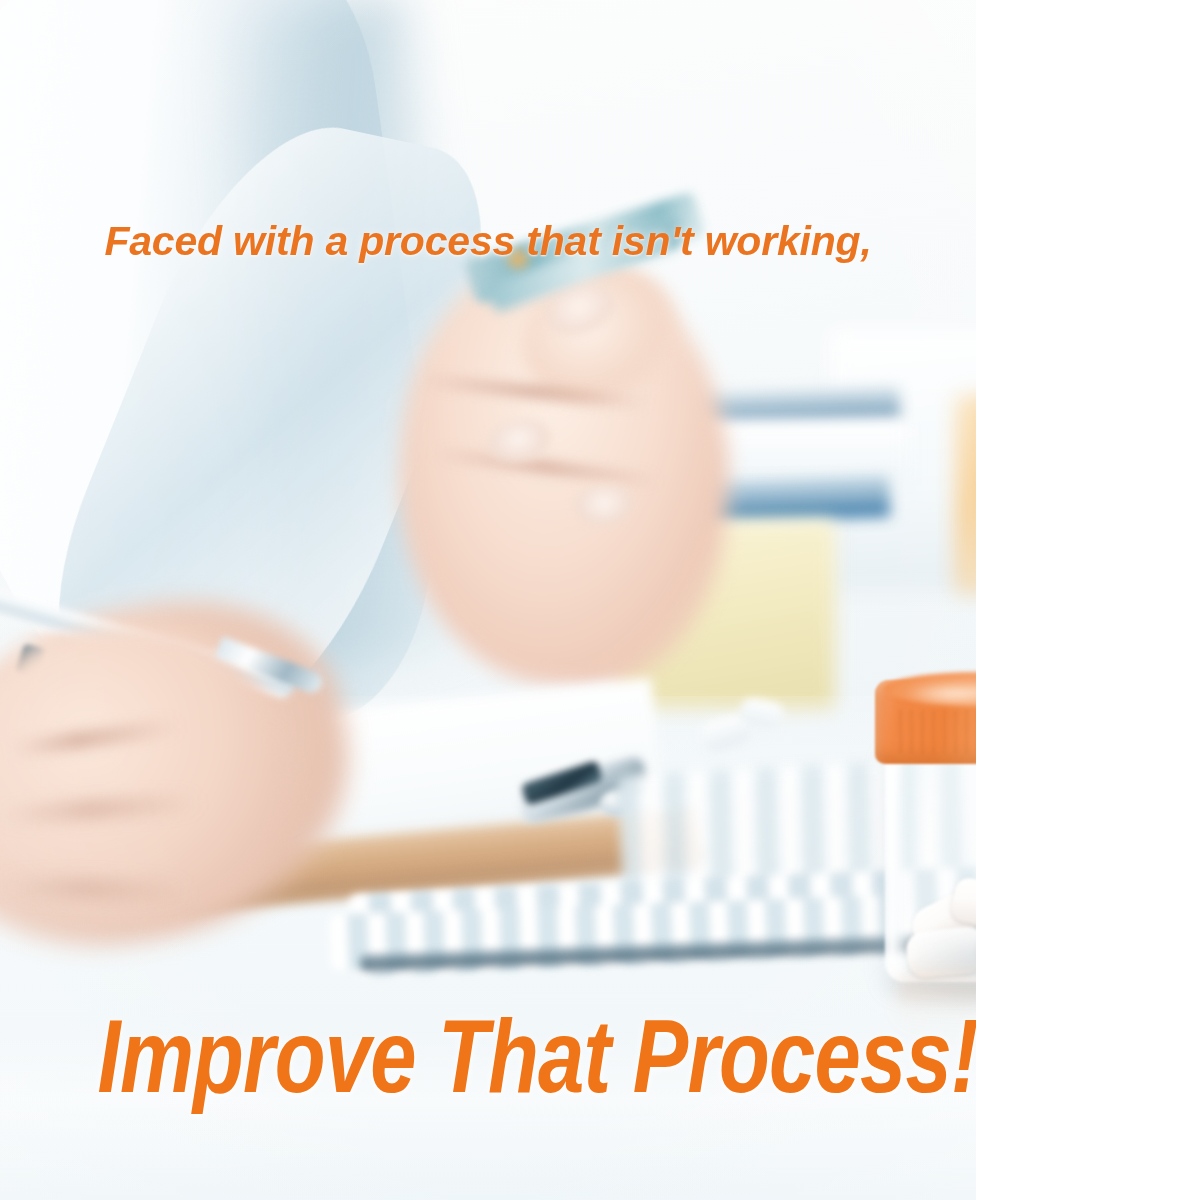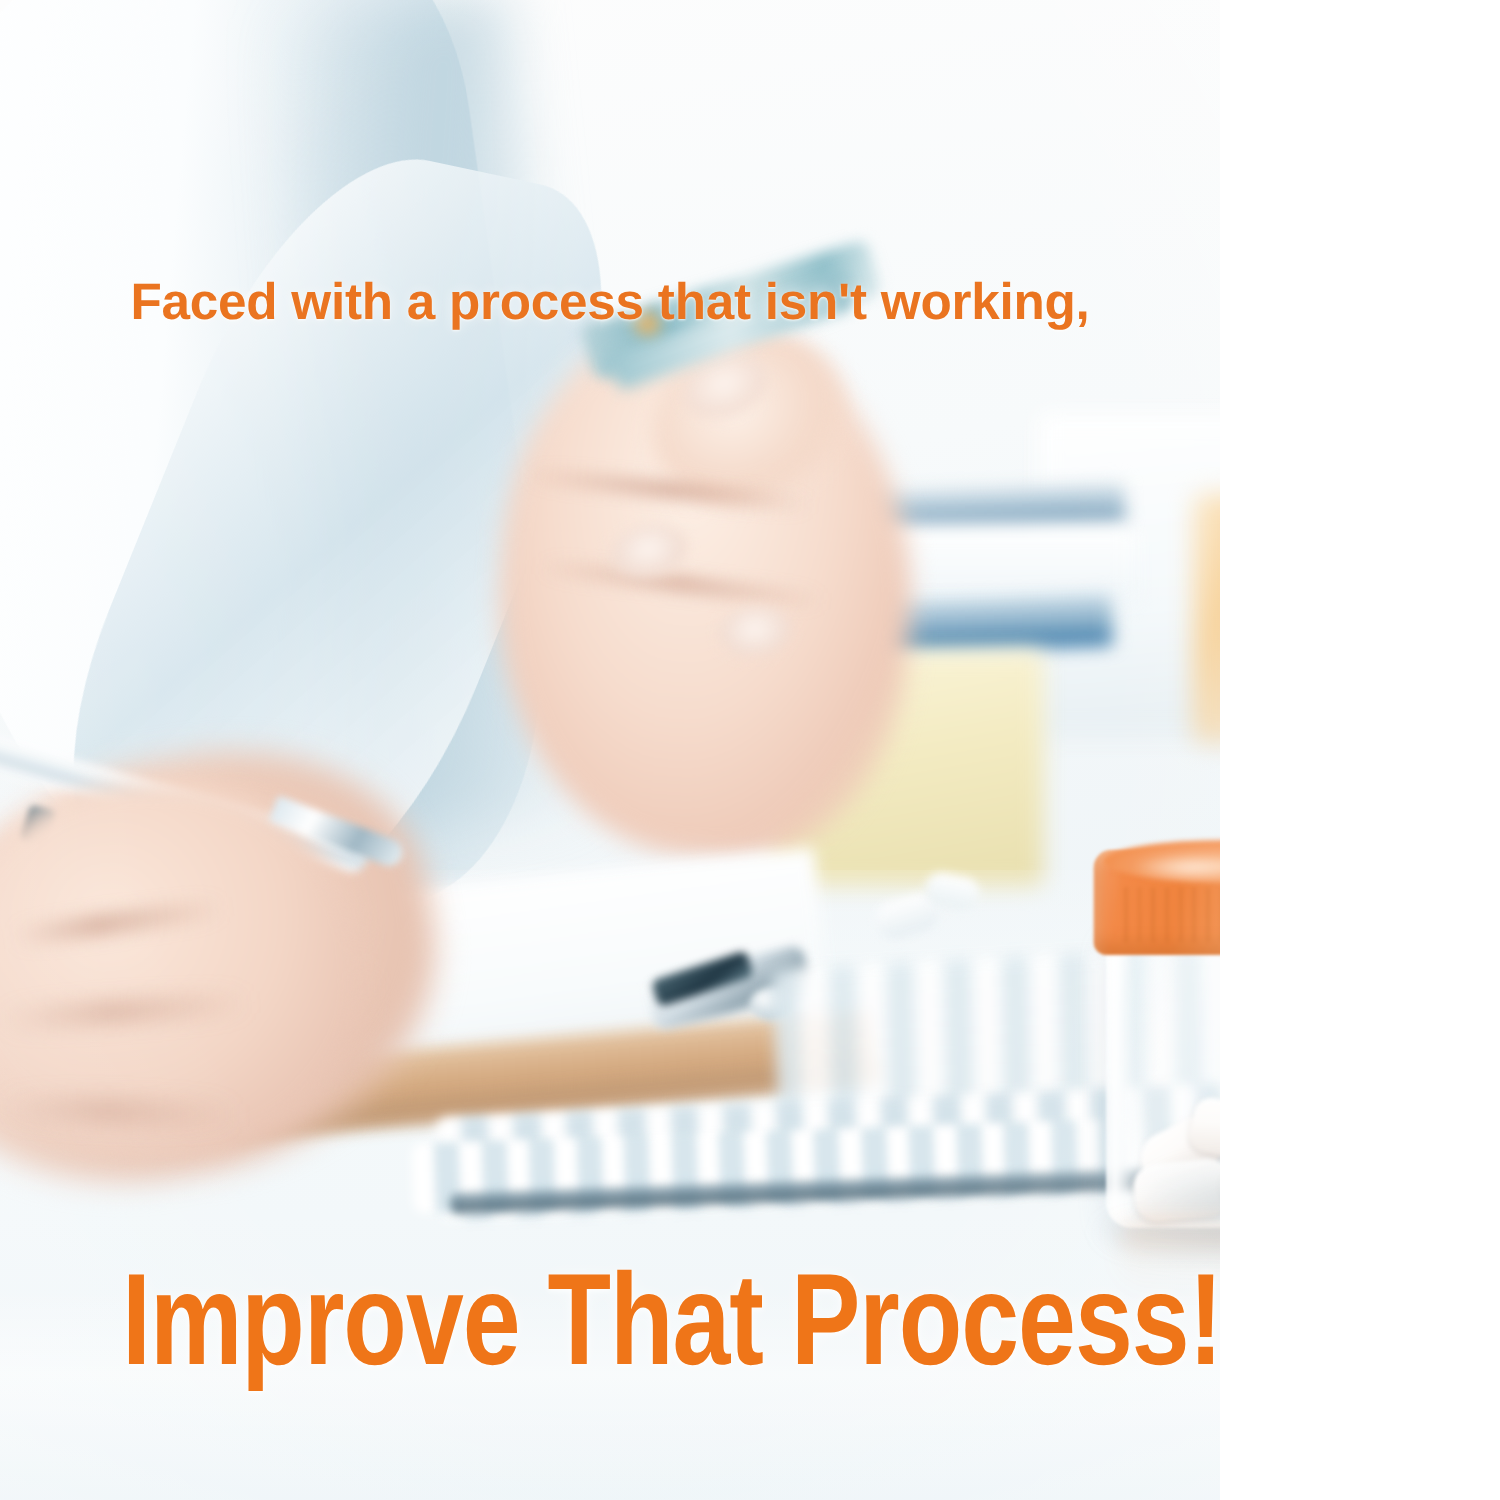--- a/index.html
+++ b/index.html
@@ -10,20 +10,21 @@
   body {
     font-family: "Liberation Sans", sans-serif;
   }
 
   #poster {
     position: relative;
     width: 976px;
     height: 1200px;
     overflow: hidden;
     background: #f2f6f8;
+    font-style: italic;
   }
 
   
   .photo {
     position: absolute;
     inset: 0;
     overflow: hidden;
   }
   .photo > * { position: absolute; }
 

